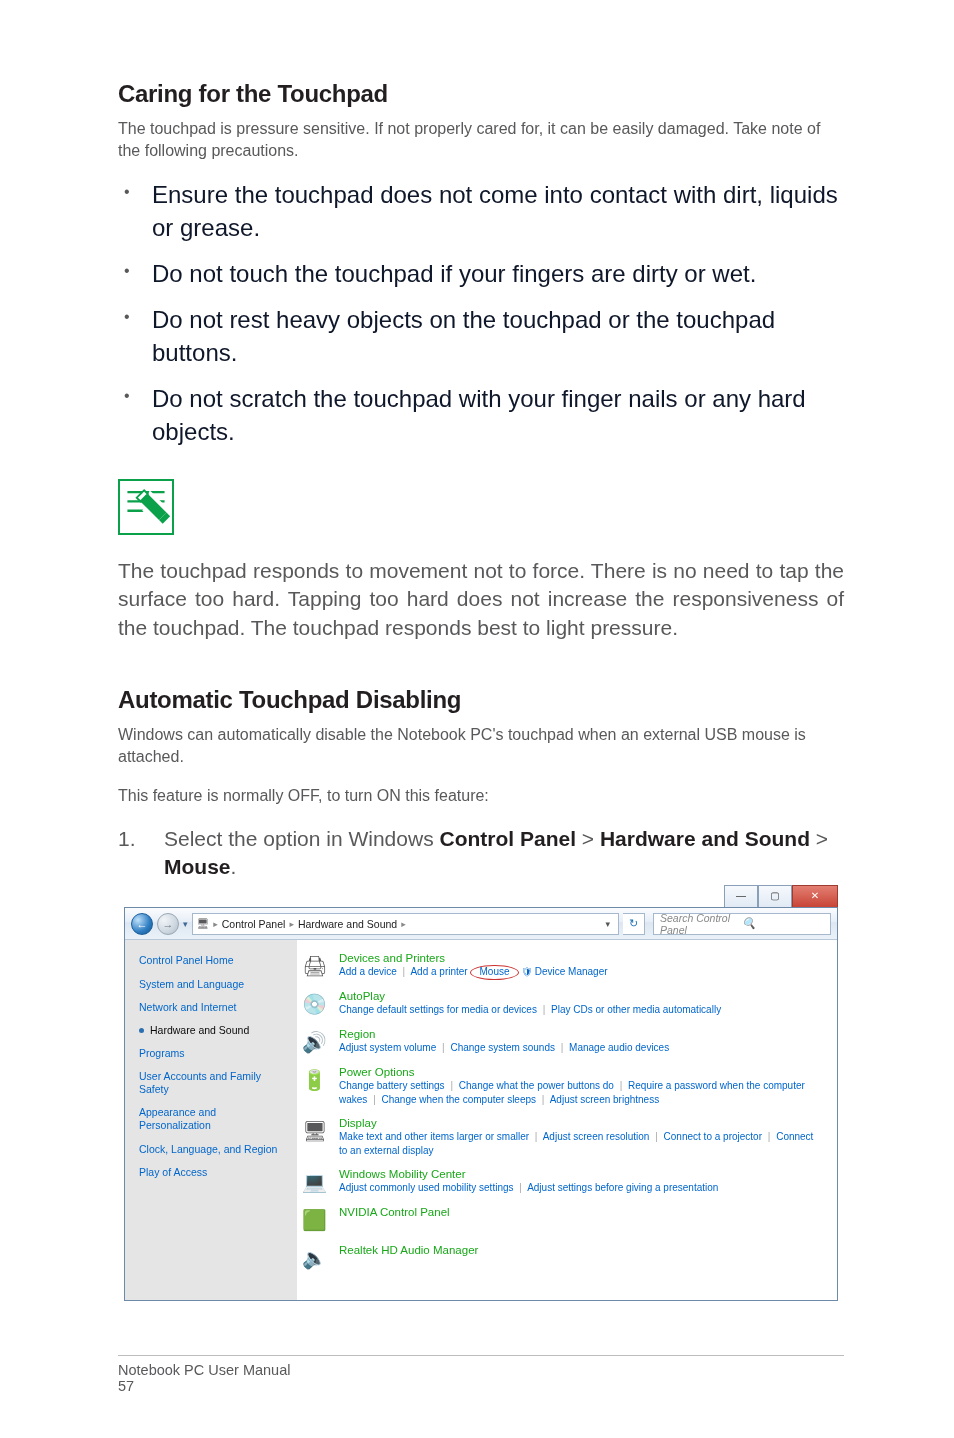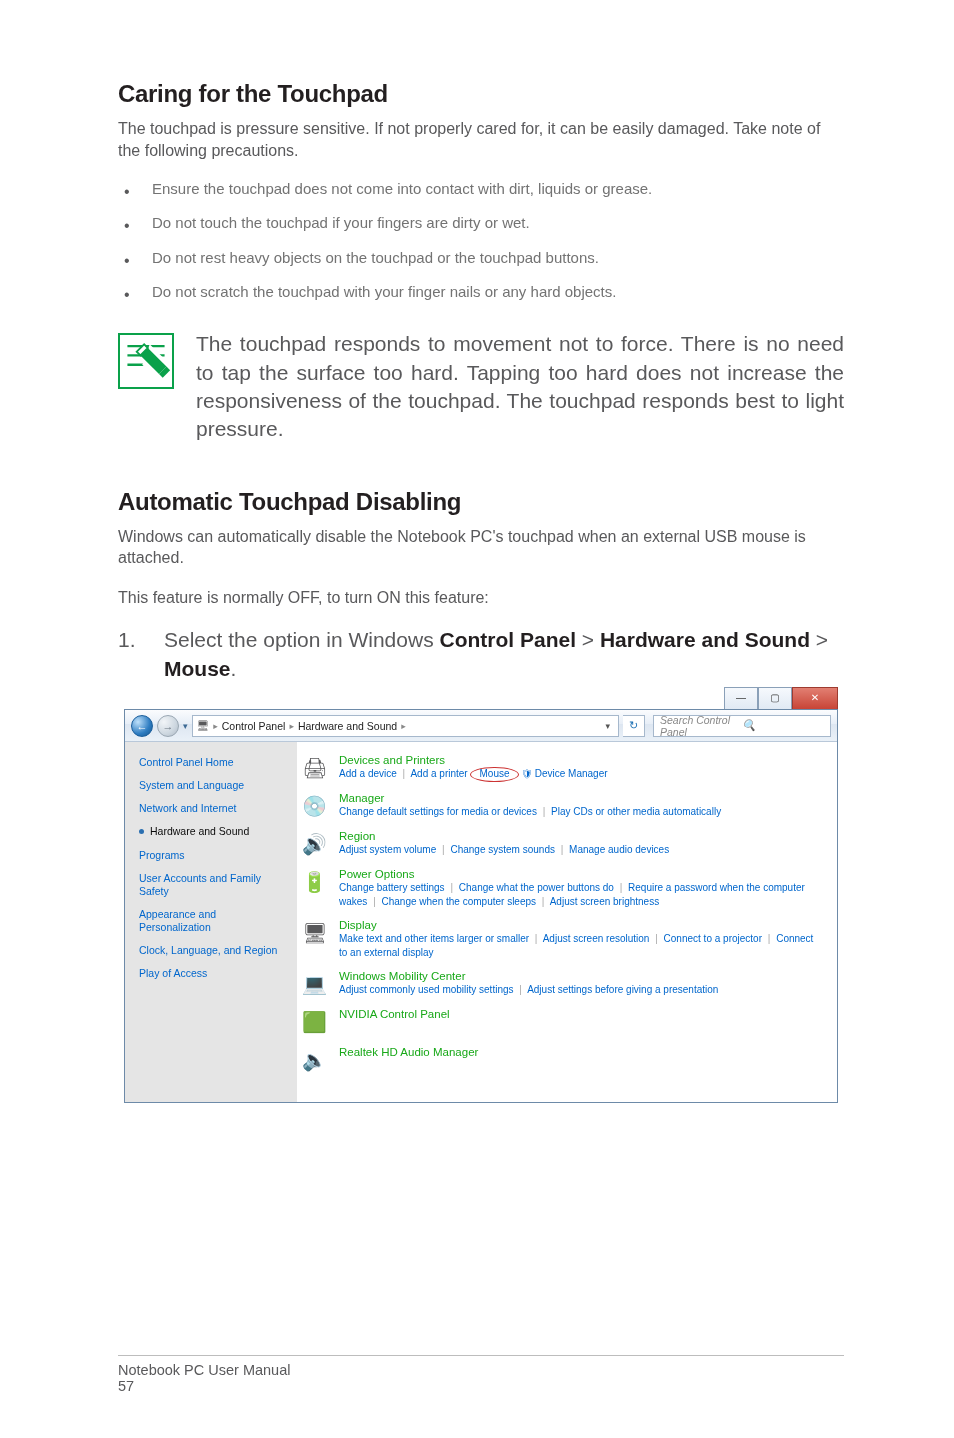--- a/index.html
+++ b/index.html
@@ -24,40 +24,41 @@
     line-height: 1.35;
     color: #59595b;
     margin-bottom: 18px;
   }
   ul.bullet-list {
     list-style: none;
     margin-left: 0;
     margin-bottom: 28px;
   }
   ul.bullet-list li {
-    font-size: 15px;
+    font-size: 24px;
     line-height: 1.35;
-    color: #737373;
+    color: #0f172a;
     margin-bottom: 14px;
     position: relative;
     padding-left: 34px;
   }
   ul.bullet-list li::before {
     content: "•";
     position: absolute;
     left: 6px;
     top: 2px;
     font-size: 16px;
     color: #59595b;
   }
   .note-block {
     display: flex;
     align-items: flex-start;
     gap: 22px;
     margin: 26px 0 44px;
+    flex-direction: column;
   }
   .note-icon {
     flex: 0 0 56px;
     height: 56px;
     border: 2.5px solid #0aa14a;
     position: relative;
     margin-top: 3px;
   }
   .note-icon svg { width: 100%; height: 100%; display:block; }
   .note-text {
@@ -288,21 +289,21 @@
       <div class="cp-cat">
         <div class="ic">🖨</div>
         <div class="ct">
           <div class="title">Devices and Printers</div>
           <div class="links">Add a device <span class="sep2">|</span> Add a printer <span class="circled">Mouse</span> <span class="shield">🛡</span>Device Manager</div>
         </div>
       </div>
       <div class="cp-cat">
         <div class="ic">💿</div>
         <div class="ct">
-          <div class="title">Manager</div>
+          <div class="title">AutoPlay</div>
           <div class="links">Change default settings for media or devices <span class="sep2">|</span> Play CDs or other media automatically</div>
         </div>
       </div>
       <div class="cp-cat">
         <div class="ic">🔊</div>
         <div class="ct">
           <div class="title">Region</div>
           <div class="links">Adjust system volume <span class="sep2">|</span> Change system sounds <span class="sep2">|</span> Manage audio devices</div>
         </div>
       </div>

